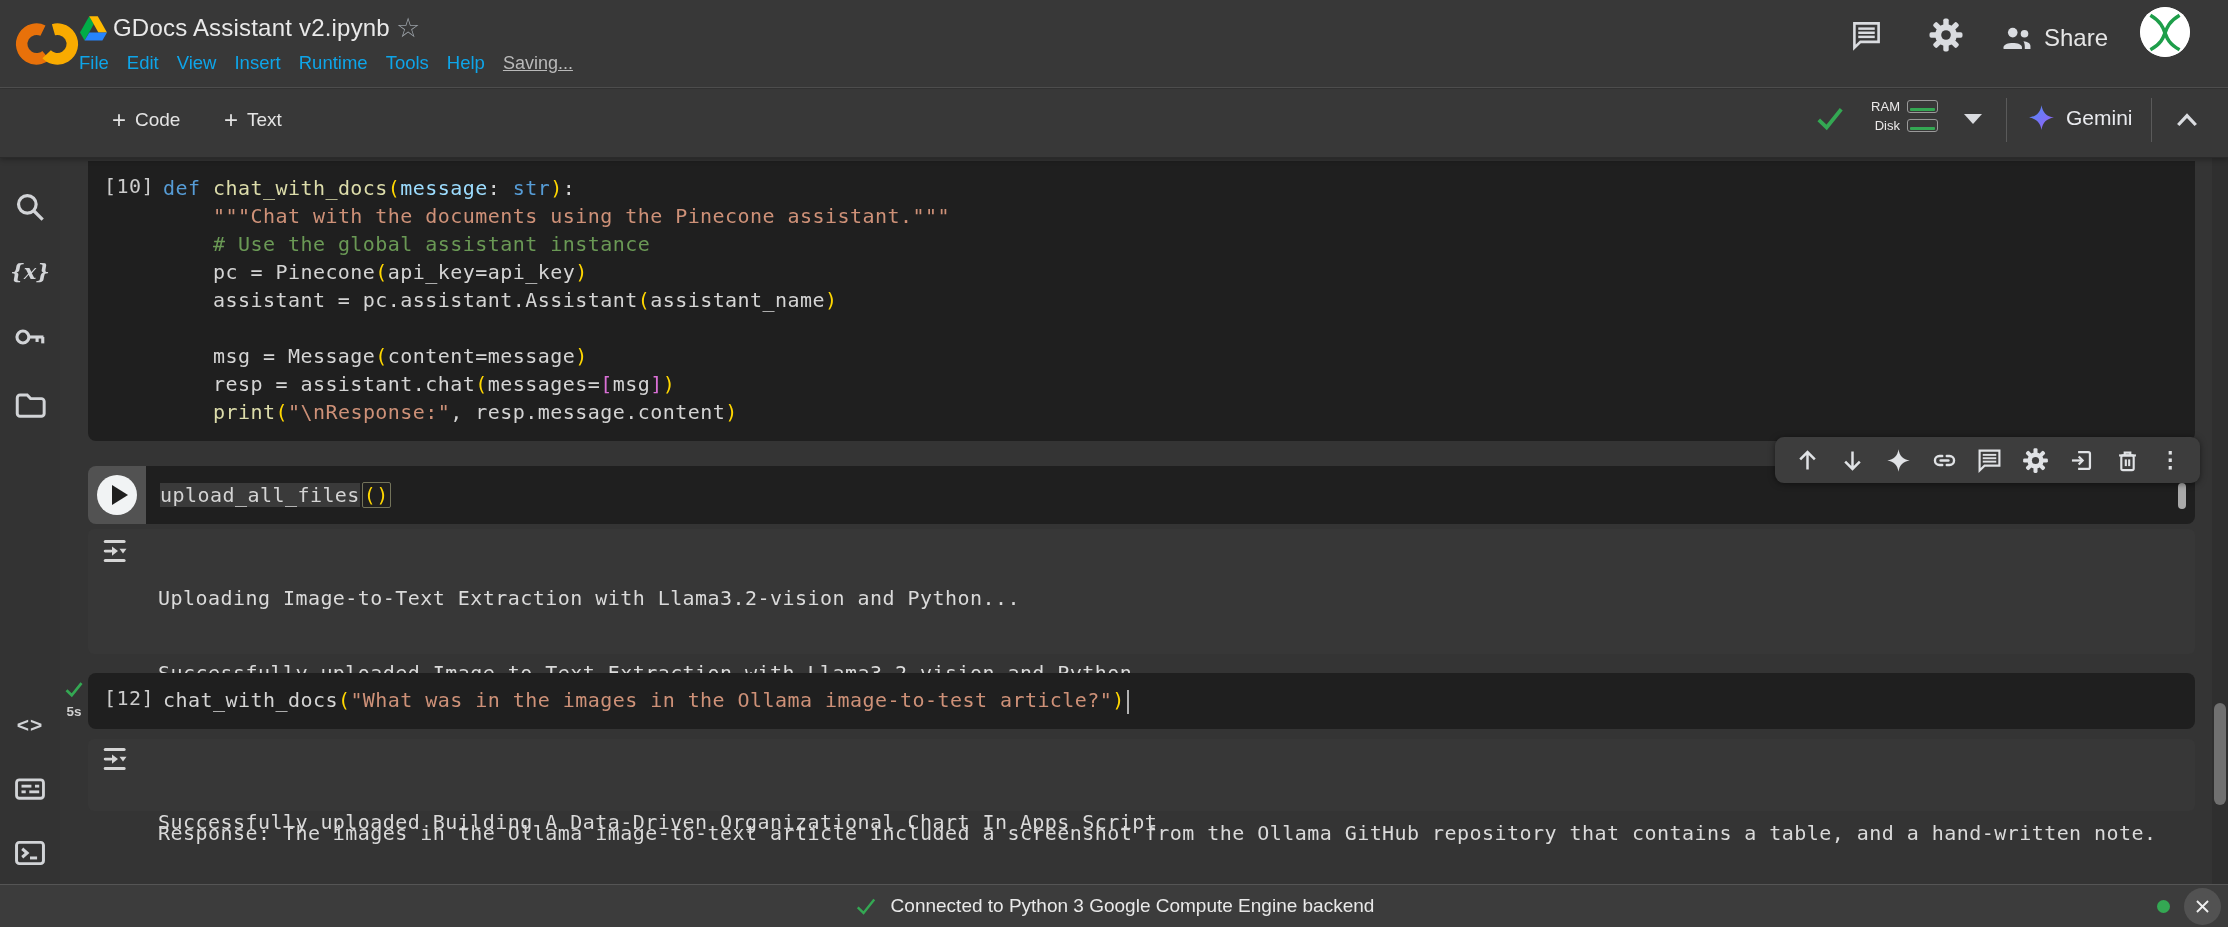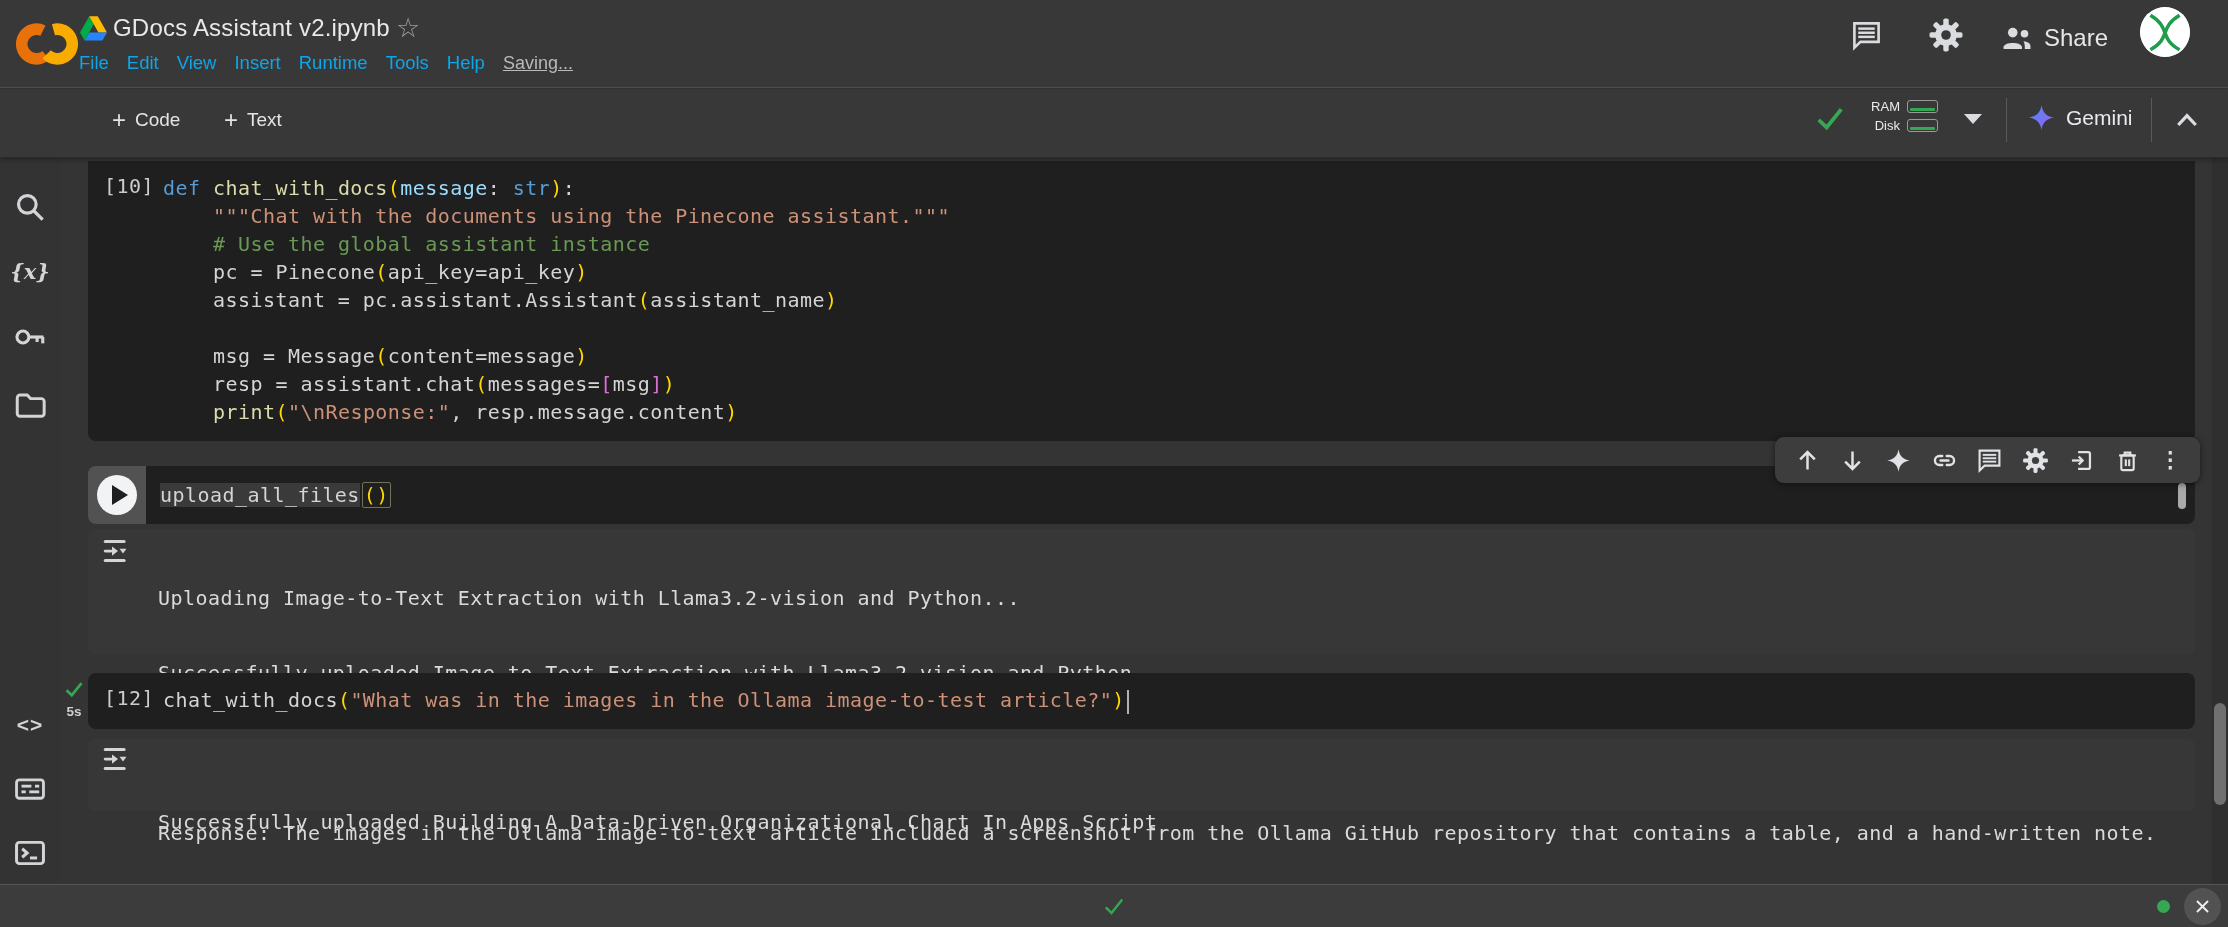--- a/index.html
+++ b/index.html
@@ -405,20 +405,21 @@
   </div>
 
   <div id="scroll-track">
     <div id="scroll-thumb"></div>
   </div>
 
   <div id="statusbar">
     <svg width="24" height="22" viewBox="0 0 24 24">
       <path d="M3 13.5 L9.3 19.5 L21 5" fill="none" stroke="#34a853" stroke-width="2.6"></path>
     </svg>
+    <span class="msg">Connected to Python 3 Google Compute Engine backend</span>
     <div class="sb-dot"></div>
     <div class="sb-close">
       <svg width="19" height="19" viewBox="0 0 24 24">
         <path d="M5 5 L19 19 M19 5 L5 19" stroke="#eeeeee" stroke-width="2.4"></path>
       </svg>
     </div>
   </div>
 
 </div>
 

